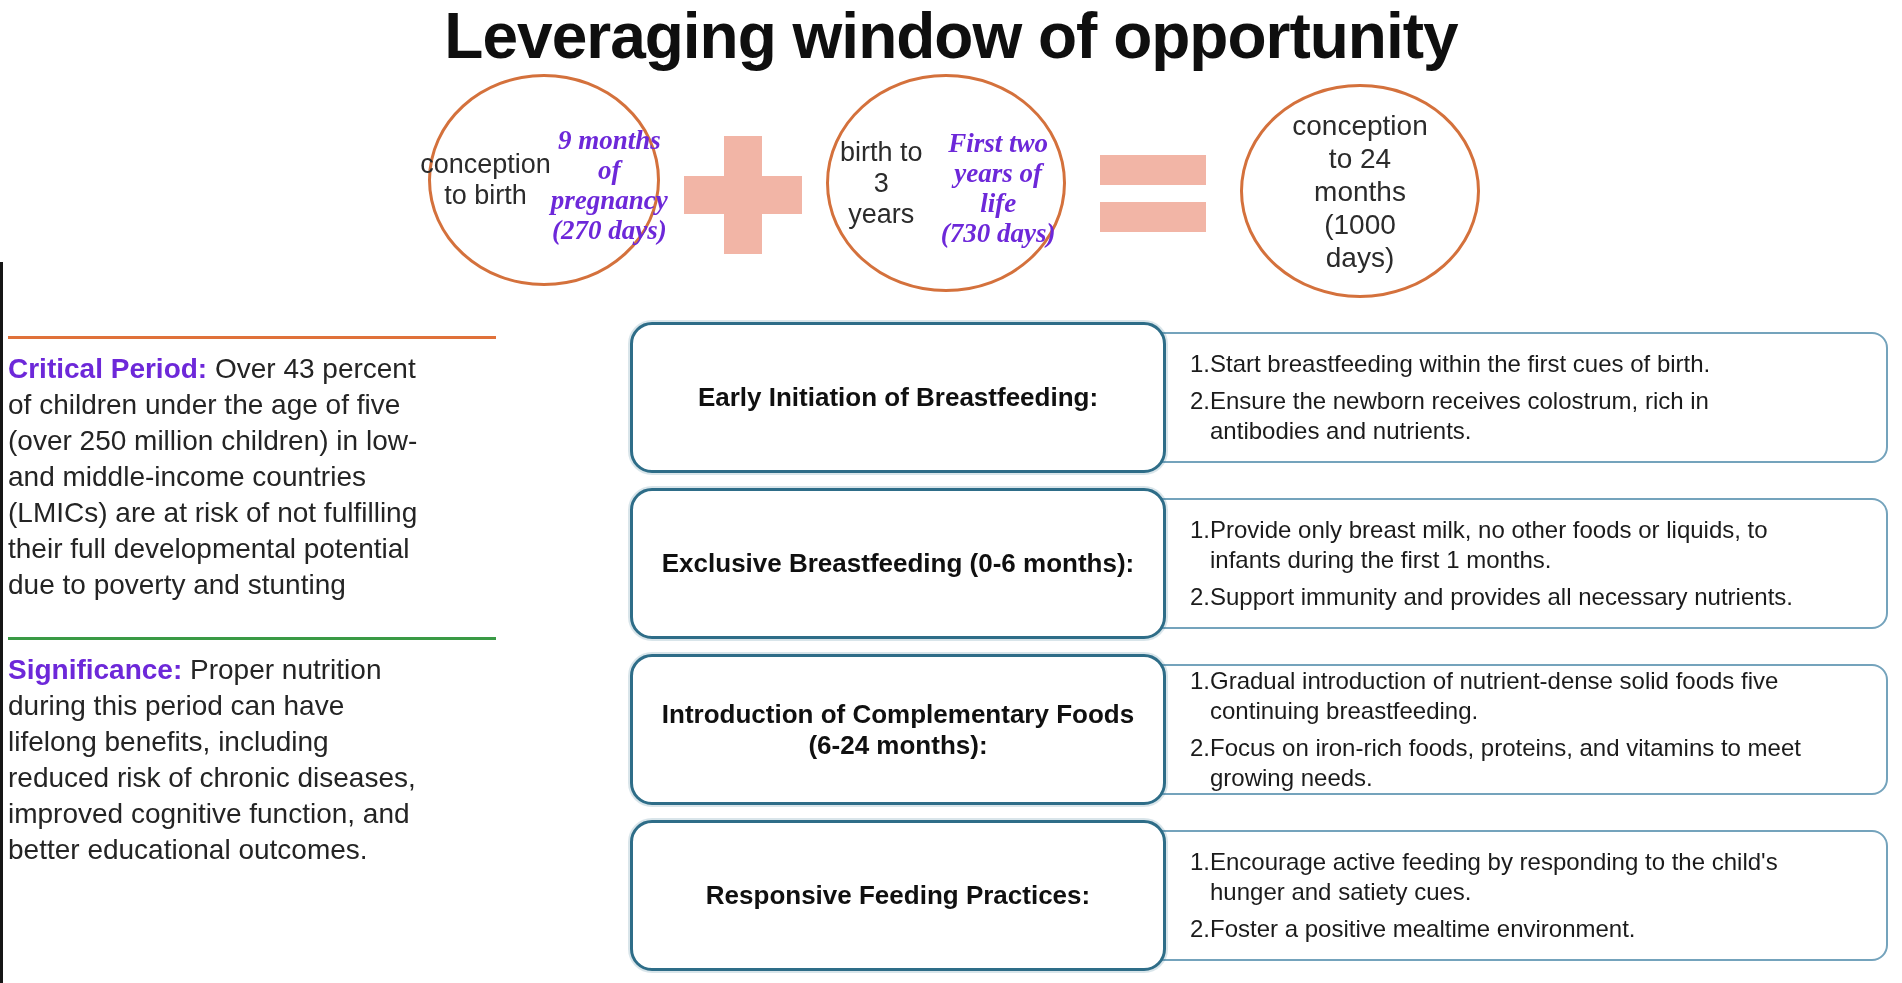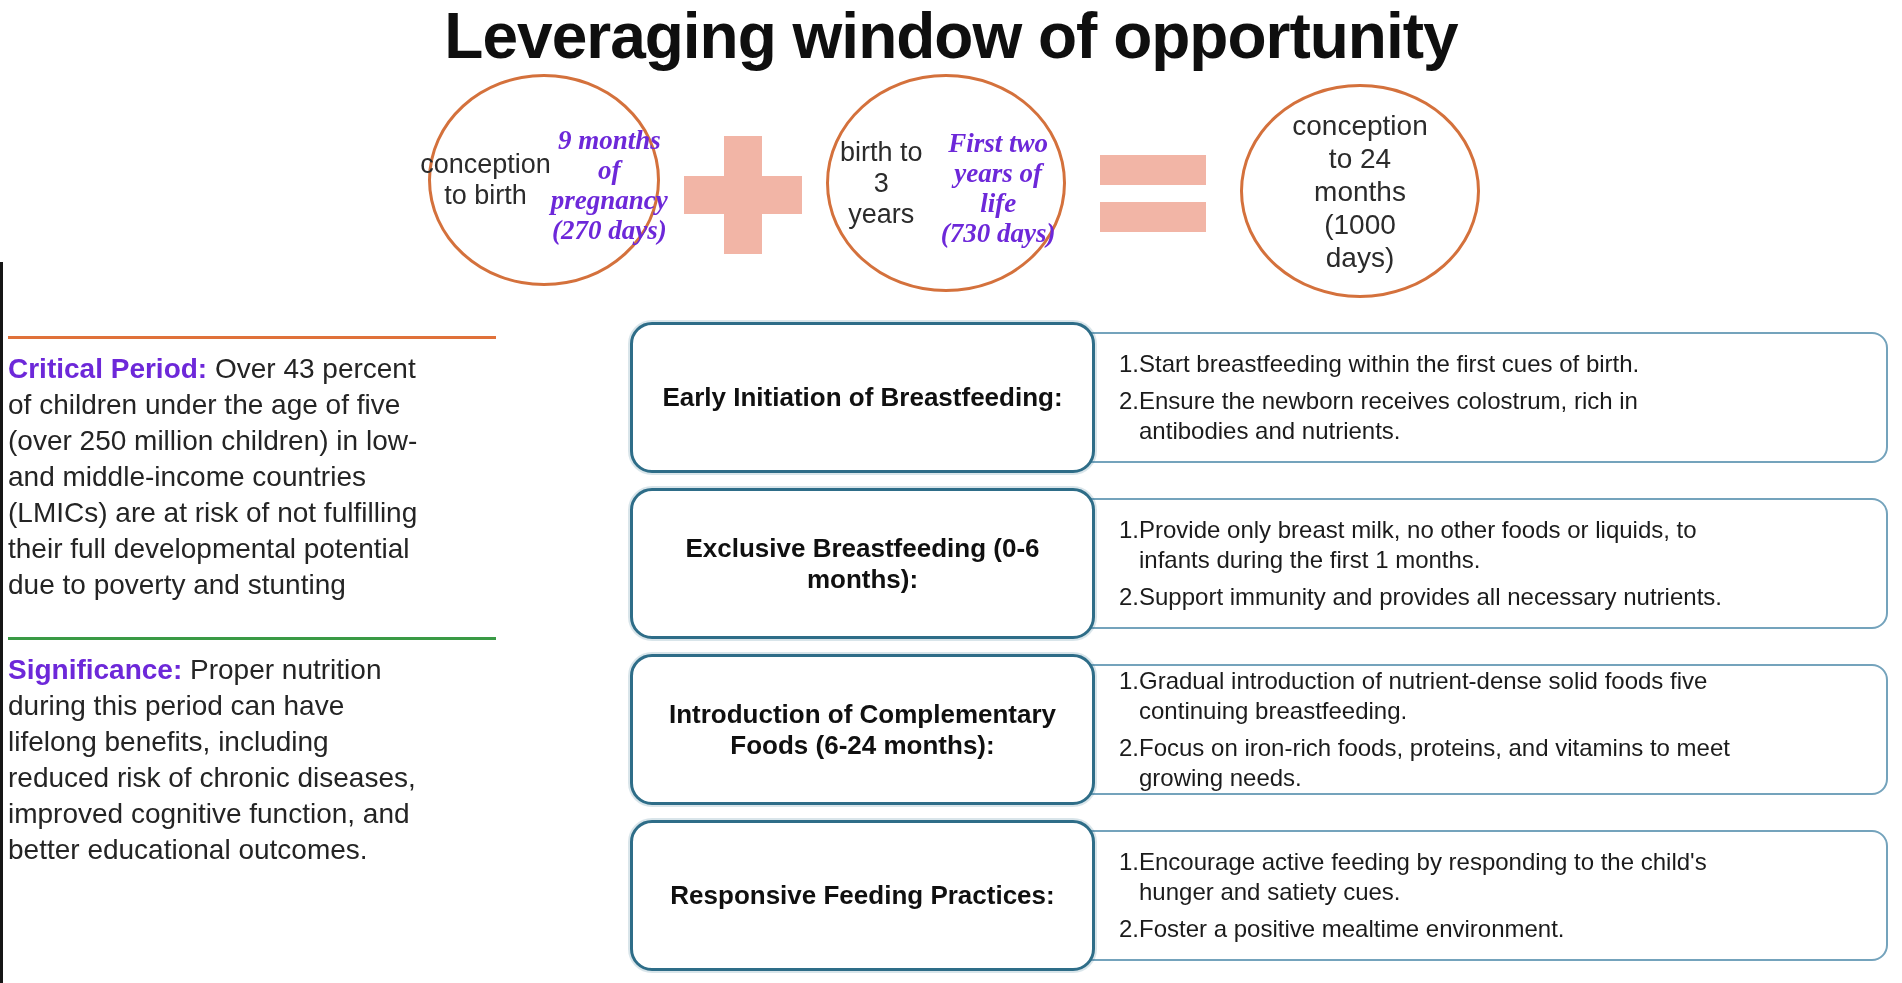--- a/index.html
+++ b/index.html
@@ -43,21 +43,21 @@
   .rule{height:3px;border:none;margin:0 0 12px 0;width:488px;}
   .rule-orange{background:var(--rule-orange,#e0713a);}
   .rule-green{background:var(--rule-green,#3a9a45);margin-top:34px;}
   .left-panel p{margin:0;font-size:28px;line-height:36px;color:#242424;}
   .left-panel .lead{font-weight:bold;color:#6d28d9;}
   .left-panel .body-text{white-space:pre-line;}
   
   .rows{position:absolute;left:630px;top:322px;width:1258px;display:flex;flex-direction:column;gap:15px;}
   .row{display:flex;height:151px;}
   .label-box{
-    position:relative;z-index:2;width:465px;box-sizing:border-box;background:#fff;
+    position:relative;z-index:2;width:536px;box-sizing:border-box;background:#fff;
     border:3px solid var(--label-border,#2e6d88);border-radius:22px;
     display:flex;align-items:center;justify-content:center;text-align:center;
     padding:0 26px;font-weight:bold;font-size:26px;line-height:31px;color:#101010;
     box-shadow:0 0 0 2px rgba(46,109,136,0.18);
   }
   .content-box{
     position:relative;z-index:1;flex:1;box-sizing:border-box;
     margin:10px 0 10px -18px;
     border:2px solid var(--content-border,#74a3bc);border-radius:16px;
     padding:6px 16px 6px 40px;

